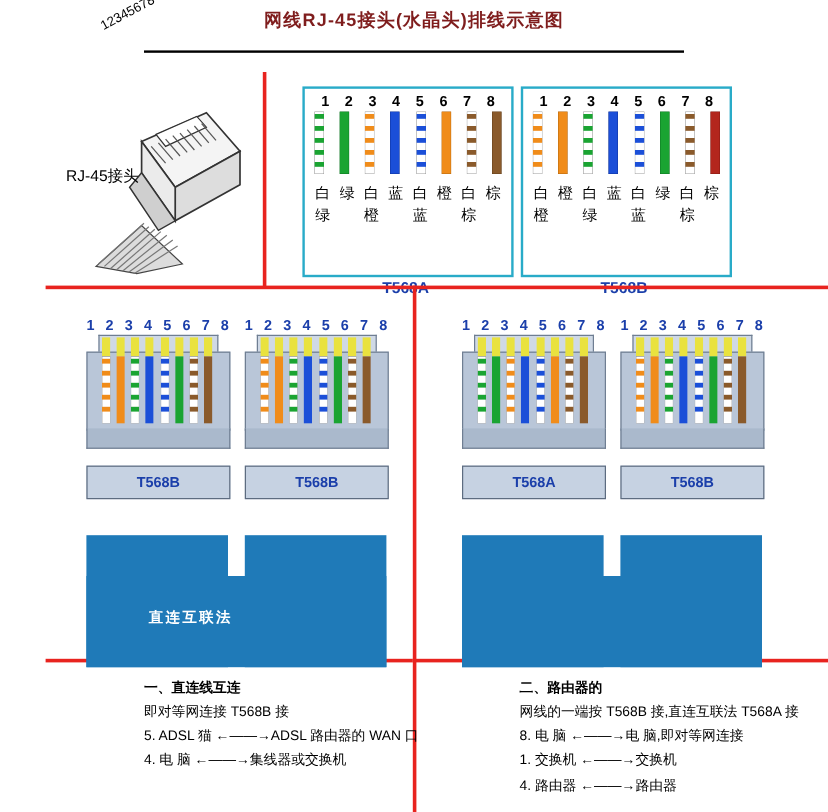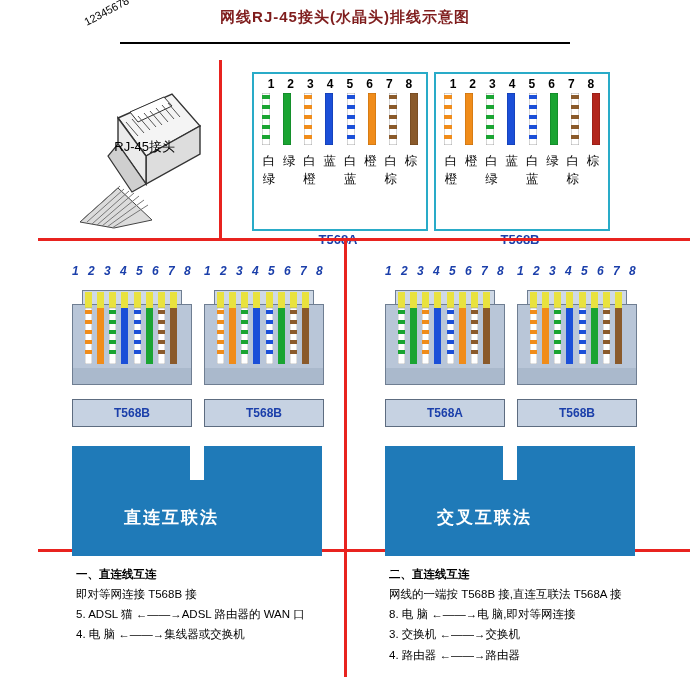--- a/index.html
+++ b/index.html
@@ -24,21 +24,21 @@
   .hline-red {
     position:absolute; height:3px; background:#e8231f;
   }
   .vline-red {
     position:absolute; width:3px; background:#e8231f;
   }
 
   
   .plug-wrap { position:absolute; left:60px; top:70px; width:170px; height:160px; }
   .plug-label {
-    position:absolute; left:55px; top:138px; width:120px; text-align:right;
+    position:absolute; left:55px; top:138px; width:120px; text-align:left;
     font-size:13px; color:#000;
   }
   .pinnums-plug {
     position:absolute; left:82px; top:5px;
     font-size:11px; color:#000;
     transform:rotate(-28deg);
     letter-spacing:0px;
     font-family:"Liberation Sans", sans-serif;
   }
 
@@ -79,23 +79,22 @@
 
   
   .panel { position:absolute; top:250px; height:427px; }
   .panel.left { left:0; width:345px; }
   .panel.right { left:345px; width:345px; }
 
   .conn-group { position:absolute; }
   .pinnums {
     font-size:12px; font-weight:bold; color:#1b3faa;
     letter-spacing:3px;
-    margin-bottom:12px;
+    margin-bottom:1px;
     text-align:right;
-    font-style:italic;
   }
   .connector {
     width:118px; height:95px; position:relative;
   }
   .conn-body {
     position:absolute; left:0; top:14px; width:118px; height:64px;
     background:#b9c6d8; border:1px solid #6f7e92;
   }
   .conn-top {
     position:absolute; left:10px; top:0px; width:98px; height:16px;
@@ -117,29 +116,29 @@
     display:flex; align-items:center; justify-content:center;
   }
   .std-tag span {
     font-size:12px; font-weight:bold; color:#1b3faa;
   }
 
   .cable {
     position:absolute; background:#1f7ab8;
   }
   .cable-label {
-    position:absolute; font-size:17px; font-weight:bold; color:#ffffff;
+    position:absolute; font-size:12px; font-weight:bold; color:#ffffff;
     letter-spacing:2px;
   }
 
   
   .notes { position:absolute; font-size:11.5px; color:#000; line-height:1.75; }
   .notes .head { font-weight:bold; }
 
-  .note-line { white-space:nowrap; }
+  .note-line { white-space:nowrap;margin-left:44px; }
 </style>
 </head>
 <body>
 
 <div class="title">网线RJ-45接头(水晶头)排线示意图</div>
 <div class="title-underline"></div>
 
 <div class="plug-wrap">
   <svg width="170" height="160" viewBox="0 0 170 160">
 
@@ -670,22 +669,21 @@
       </div>
     </div>
     <div class="std-tag">
       <span>T568B</span>
     </div>
   </div>
 
   <div class="cable" style="left:40px; top:196px; width:118px; height:110px;"></div>
   <div class="cable" style="left:172px; top:196px; width:118px; height:110px;"></div>
   <div class="cable" style="left:40px; top:230px; width:250px; height:76px;"></div>
-  <div class="cable-label" style="left:92px; top:256px;">交叉互联法</div>
 
   <div class="notes" style="left:44px; top:314px;">
-    <div class="head note-line">二、直连线互连</div>
+    <div class="head note-line">二、路由器的</div>
     <div class="note-line">网线的一端按 T568B 接,直连互联法 T568A 接</div>
     <div class="note-line">8.  电  脑 ←——→电  脑,即对等网连接</div>
-    <div class="note-line">3.  交换机 ←——→交换机</div>
+    <div class="note-line">1.  交换机 ←——→交换机</div>
     <div class="note-line">4.  路由器 ←——→路由器</div>
   </div>
 </div>
 
 </body></html>

